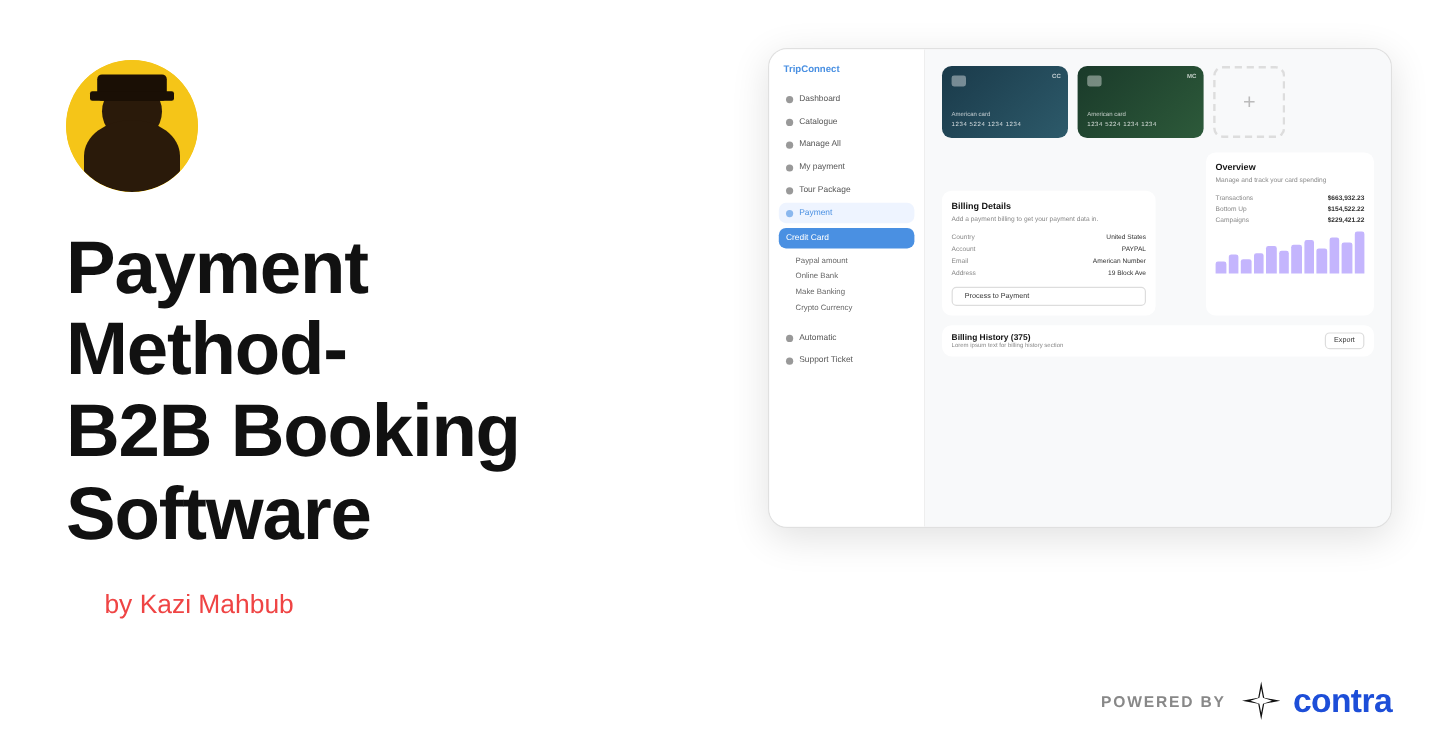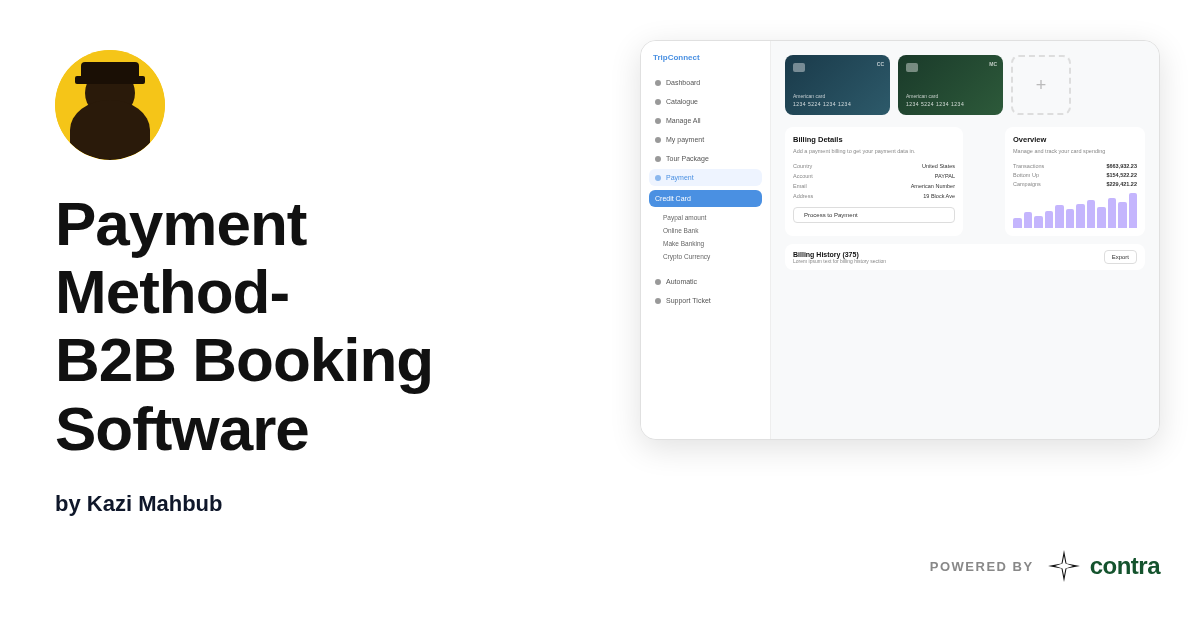--- a/index.html
+++ b/index.html
@@ -93,23 +93,24 @@
       font-size: 62px;
       font-weight: 800;
       color: #111111;
       line-height: 1.1;
       margin-bottom: 28px;
       letter-spacing: -1px;
     }
 
     .author {
       font-size: 22px;
-      color: #0f172a;
+      color: #ef4444;
       margin-bottom: 38px;
-      font-weight: 700;
+      font-weight: 400;
+      margin-left: 32px;
     }
 
     .cta-button {
       display: inline-flex;
       align-items: center;
       justify-content: center;
       background: #1a1a2e;
       color: #ffffff;
       font-size: 20px;
       font-weight: 600;
@@ -310,20 +311,21 @@
     .mock-content-row {
       display: flex;
       gap: 10px;
     }
 
     .mock-billing-details {
       flex: 1;
       background: #fff;
       border-radius: 8px;
       padding: 8px;
+      margin-top: 32px;
     }
 
     .mock-overview {
       width: 140px;
       background: #fff;
       border-radius: 8px;
       padding: 8px;
       margin-left: 32px;
     }
 
@@ -396,21 +398,21 @@
     .mock-bar {
       flex: 1;
       background: #c4b5fd;
       border-radius: 2px 2px 0 0;
       min-width: 6px;
     }
 
     
     .bottom-area {
       position: absolute;
-      bottom: 46px;
+      bottom: 28px;
       right: 40px;
       display: flex;
       align-items: center;
       gap: 12px;
     }
 
     .powered-by-text {
       font-size: 13px;
       font-weight: 700;
       color: #888;
@@ -423,23 +425,23 @@
       align-items: center;
       gap: 8px;
     }
 
     .contra-icon {
       width: 36px;
       height: 36px;
     }
 
     .contra-wordmark {
-      font-size: 24px;
+      font-size: 28px;
       font-weight: 800;
-      color: #14532d;
+      color: #1d4ed8;
       letter-spacing: -0.5px;
     }
 
     
     .mock-billing-history {
       background: #fff;
       border-radius: 8px;
       padding: 6px 8px;
       display: flex;
       justify-content: space-between;

